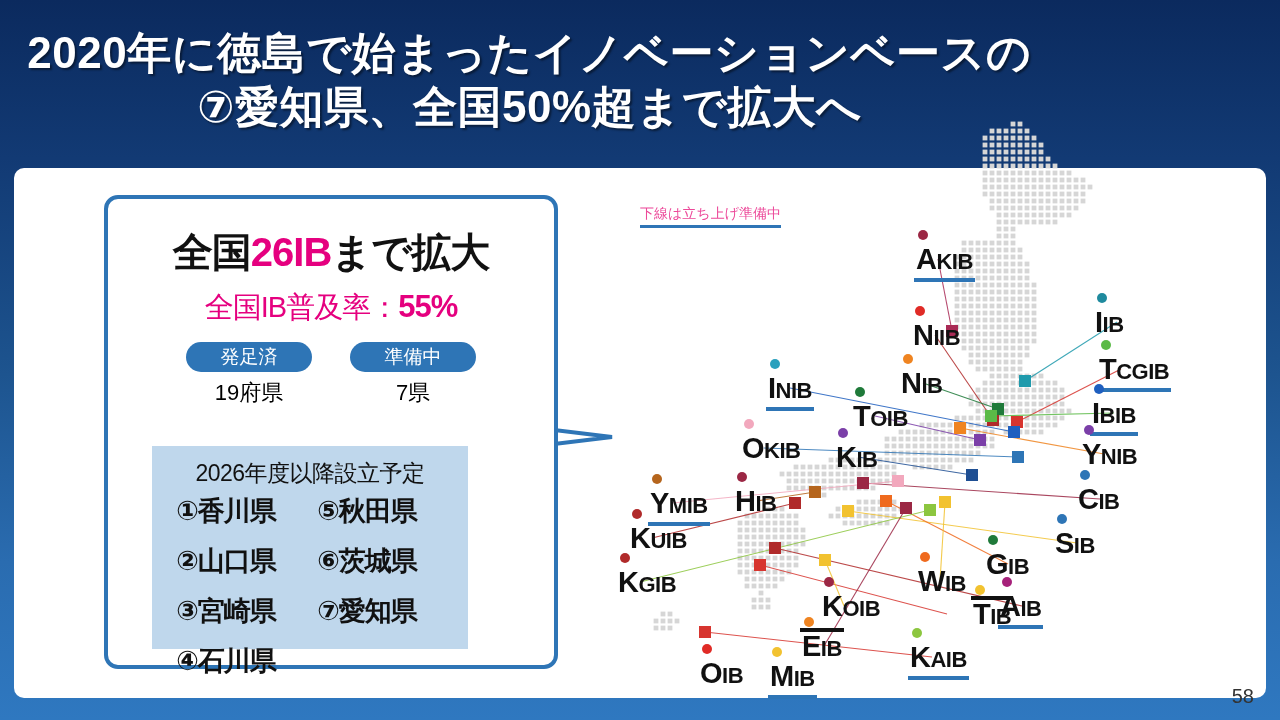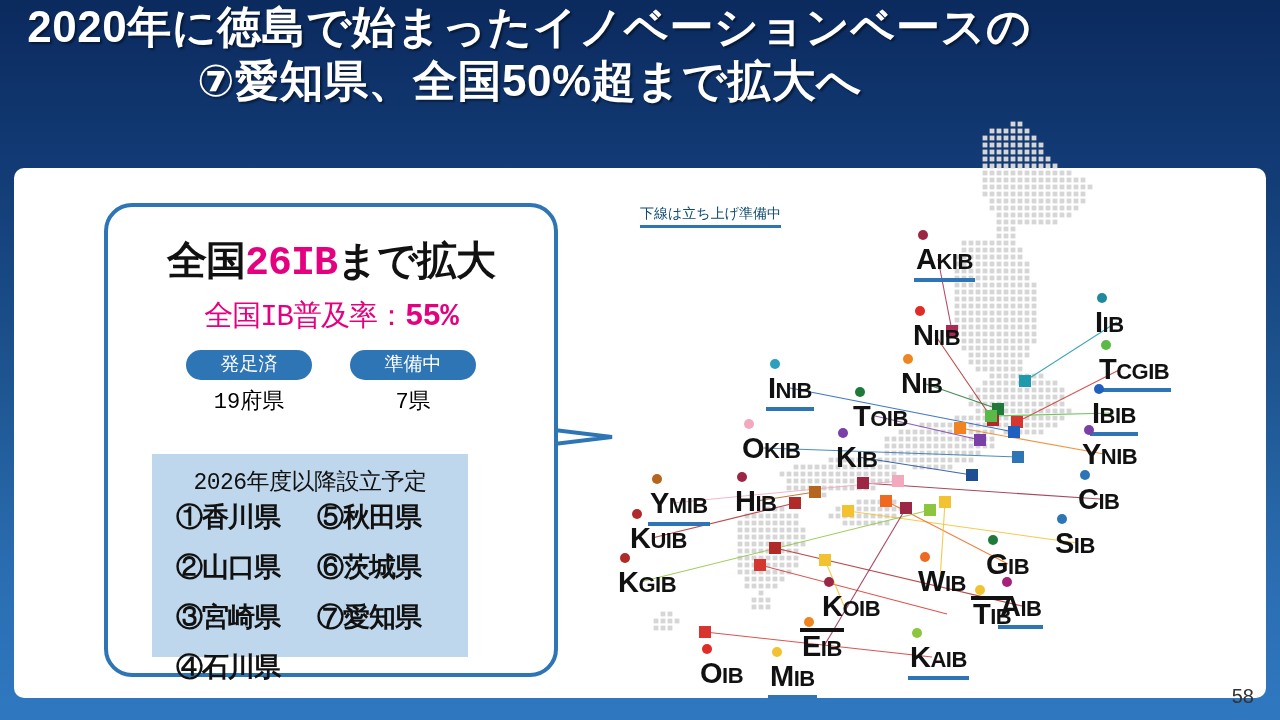--- a/index.html
+++ b/index.html
@@ -7,39 +7,39 @@
   html,body { width:1280px; height:720px; overflow:hidden; }
   body {
     font-family:"Liberation Sans","DejaVu Sans",sans-serif;
     background:linear-gradient(180deg,#0b2a5e 0%,#123a74 22%,#1d548f 52%,#2a6cb0 78%,#2f78c0 100%);
     position:relative;
   }
 
   
   #header {
     position:absolute; left:0; top:0; width:1059px; height:160px;
-    display:flex; flex-direction:column; align-items:center; 
+    display:flex; flex-direction:column; align-items:center; justify-content:center;
     z-index:6; pointer-events:none;
   }
   .title-line {
     color:#ffffff; font-weight:bold; font-size:44px; line-height:54px;
     letter-spacing:0.5px; white-space:nowrap;
     text-shadow:2px 2px 2px rgba(0,0,0,.45);
   }
 
   
   #card {
     position:absolute; left:14px; top:168px; width:1252px; height:530px;
     background:#ffffff; border-radius:10px; overflow:hidden; z-index:4;
   }
 
   
   #callout {
-    position:absolute; left:104px; top:203px; width:454px; height:474px;
-    background:#ffffff; border:4px solid #2e75b6; border-radius:28px; z-index:7;font-family:Liberation Mono, monospace;
+    position:absolute; left:104px; top:195px; width:454px; height:474px;
+    background:#ffffff; border:4px solid #2e75b6; border-radius:14px; z-index:7;
   }
   #callout-tail { position:absolute; left:552px; top:406px; width:66px; height:62px; z-index:7; }
 
   .headline { margin-top:26px; text-align:center; font-size:40px; font-weight:bold; color:#111; letter-spacing:-1px; }
   .headline .accent { color:#e5007f; }
   .rate { margin-top:8px; text-align:center; font-size:29px; color:#e5007f; letter-spacing:-1px; }
   .rate b { font-weight:bold; font-size:31px; }
 
   .badges { margin-top:14px; display:flex; justify-content:center; gap:38px; }
   .badge-col { width:126px; text-align:center; }
@@ -54,21 +54,21 @@
     background:#bfd7ec;
   }
   .plan-title { text-align:center; font-size:23px; color:#111; margin-top:12px; letter-spacing:-0.5px; }
   .plan-grid { margin-top:4px; display:grid; grid-template-columns:1fr 1fr; padding:0 24px;gap:14px; }
   .plan-item { font-size:27px; font-weight:bold; color:#111; line-height:36px; letter-spacing:-1px; white-space:nowrap; }
 
   
   #map-panel { position:absolute; left:600px; top:110px; width:680px; height:600px; z-index:5; }
   #map-svg { position:absolute; left:0; top:0; width:680px; height:600px; }
 
-  .note { position:absolute; left:40px; top:95px; font-size:14px; color:#0c4a6e; border-bottom:3px solid #2e75b6; padding-bottom:2px; }
+  .note { position:absolute; left:40px; top:95px; font-size:14px; color:#ec4899; border-bottom:3px solid #2e75b6; padding-bottom:2px; }
 
   
   .ib {
     position:absolute; white-space:nowrap; color:#111; font-weight:bold;
     font-family:"Liberation Sans","DejaVu Sans",sans-serif;
     letter-spacing:-0.5px; line-height:1;
   }
   .ib .cap { font-size:29px; }
   .ib .sm  { font-size:22px; }
   .ib .dot {

